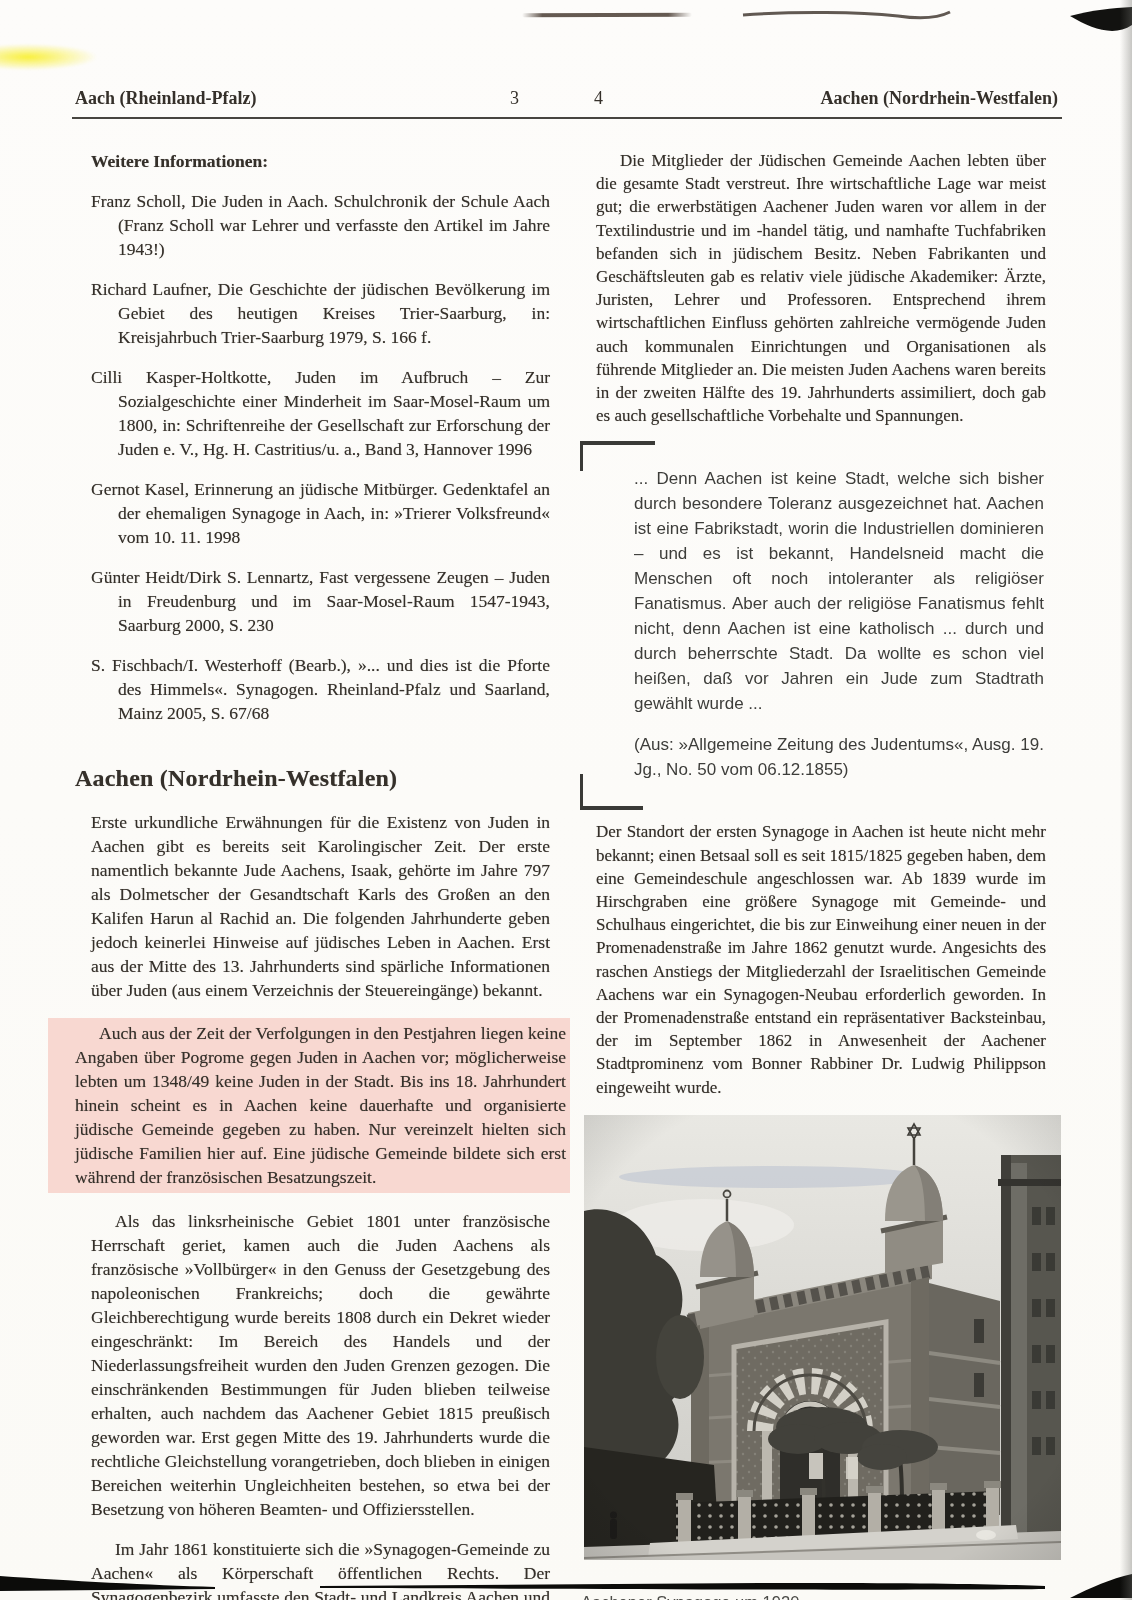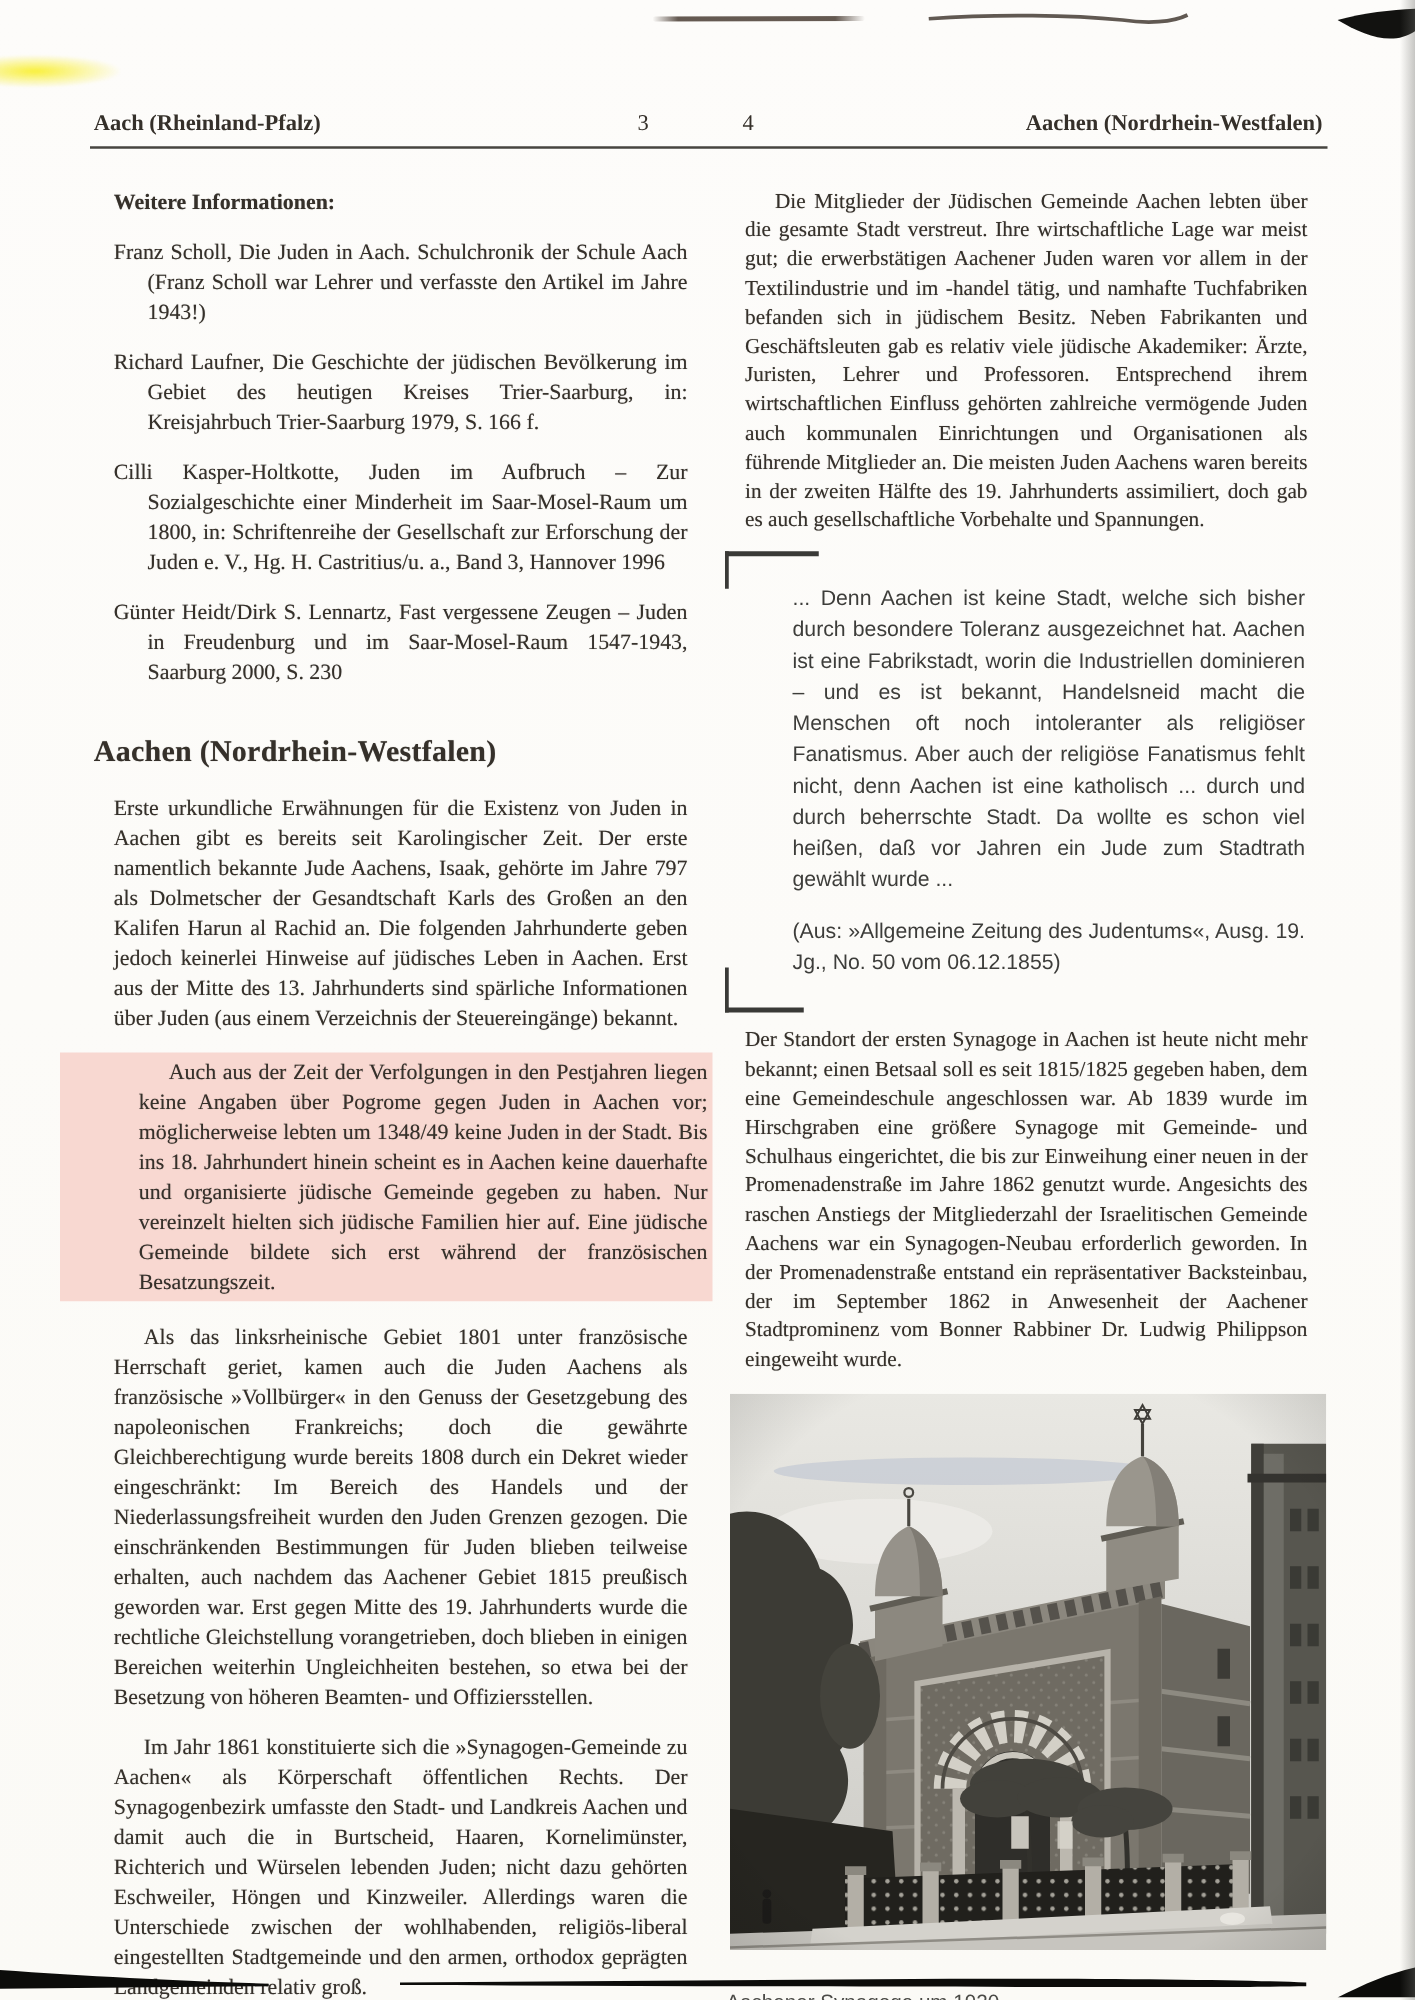--- a/index.html
+++ b/index.html
@@ -25,21 +25,21 @@
   .col-left{left:75px;width:491px;font-size:17.5px;line-height:24px;}
   .col-right{left:580px;width:482px;font-size:17px;line-height:23.2px;}
   p{margin:16px;}
   .indent{text-indent:24px;}
   .bib-head{font-weight:bold;}
   .bib-entry{padding-left:27px;text-indent:-27px;}
   .section-heading{font-size:24px;font-weight:bold;line-height:30px;
     margin-top:38px;margin-bottom:17px;text-align:left;letter-spacing:0.2px;}
   .hl{background:#f8d8d1;display:block;margin-left:-27px;margin-right:-4px;
       padding:3px 4px 4px 27px;text-indent:0;}
-  .hl .inner{display:block;text-indent:24px;margin-left:36px;}
+  .hl .inner{display:block;text-indent:24px;}
   
   .quote{position:relative;font-family:"Liberation Sans", sans-serif;
     font-size:17px;line-height:25px;color:#3d3d3a;
     padding:7px 2px 6px 38px;margin:9px 0 10px 0;text-shadow:none;}
   .quote::before{content:"";position:absolute;left:0;top:-2px;width:72px;height:26px;
     border-top:4px solid #3a3a37;border-left:3px solid #3a3a37;}
   .quote::after{content:"";position:absolute;left:0;bottom:-6px;width:60px;height:32px;
     border-bottom:4px solid #3a3a37;border-left:3px solid #3a3a37;}
   .quote-source{margin-top:1px;}
   
@@ -67,21 +67,23 @@
   <div class="hdr hdr-num3">3</div>
   <div class="hdr hdr-num4">4</div>
   <div class="hdr hdr-right">Aachen (Nordrhein-Westfalen)</div>
   <div class="hdr-rule"></div>
 
   <div class="col col-left">
     <p class="bib-head">Weitere Informationen:</p>
     <p class="bib-entry">Franz Scholl, Die Juden in Aach. Schulchronik der Schule Aach (Franz Scholl war Lehrer und verfasste den Artikel im Jahre 1943!)</p>
     <p class="bib-entry">Richard Laufner, Die Geschichte der jüdischen Bevölkerung im Gebiet des heutigen Kreises Trier-Saarburg, in: Kreisjahrbuch Trier-Saarburg 1979, S. 166 f.</p>
     <p class="bib-entry">Cilli Kasper-Holtkotte, Juden im Aufbruch – Zur Sozialgeschichte einer Minderheit im Saar-Mosel-Raum um 1800, in: Schriftenreihe der Gesellschaft zur Erforschung der Juden e. V., Hg. H. Castritius/u. a., Band 3, Hannover 1996</p>
+    <p class="bib-entry">Gernot Kasel, Erinnerung an jüdische Mitbürger. Gedenktafel an der ehemaligen Synagoge in Aach, in: »Trierer Volksfreund« vom 10. 11. 1998</p>
     <p class="bib-entry">Günter Heidt/Dirk S. Lennartz, Fast vergessene Zeugen – Juden in Freudenburg und im Saar-Mosel-Raum 1547-1943, Saarburg 2000, S. 230</p>
+    <p class="bib-entry">S. Fischbach/I. Westerhoff (Bearb.), »... und dies ist die Pforte des Himmels«. Synagogen. Rheinland-Pfalz und Saarland, Mainz 2005, S. 67/68</p>
 
     <div class="section-heading">Aachen (Nordrhein-Westfalen)</div>
 
     <p>Erste urkundliche Erwähnungen für die Existenz von Juden in Aachen gibt es bereits seit Karolingischer Zeit. Der erste namentlich bekannte Jude Aachens, Isaak, gehörte im Jahre 797 als Dolmetscher der Gesandtschaft Karls des Großen an den Kalifen Harun al Rachid an. Die folgenden Jahrhunderte geben jedoch keinerlei Hinweise auf jüdisches Leben in Aachen. Erst aus der Mitte des 13. Jahrhunderts sind spärliche Informationen über Juden (aus einem Verzeichnis der Steuereingänge) bekannt.</p>
     <span class="hl">
         <span class="inner">Auch aus der Zeit der Verfolgungen in den Pestjahren liegen keine Angaben über Pogrome gegen Juden in Aachen vor; möglicherweise lebten um 1348/49 keine Juden in der Stadt. Bis ins 18. Jahrhundert hinein scheint es in Aachen keine dauerhafte und organisierte jüdische Gemeinde gegeben zu haben. Nur vereinzelt hielten sich jüdische Familien hier auf. Eine jüdische Gemeinde bildete sich erst während der französischen Besatzungszeit.</span>
       </span>
     <p class="indent">Als das linksrheinische Gebiet 1801 unter französische Herrschaft geriet, kamen auch die Juden Aachens als französische »Vollbürger« in den Genuss der Gesetzgebung des napoleonischen Frankreichs; doch die gewährte Gleichberechtigung wurde bereits 1808 durch ein Dekret wieder eingeschränkt: Im Bereich des Handels und der Niederlassungsfreiheit wurden den Juden Grenzen gezogen. Die einschränkenden Bestimmungen für Juden blieben teilweise erhalten, auch nachdem das Aachener Gebiet 1815 preußisch geworden war. Erst gegen Mitte des 19. Jahrhunderts wurde die rechtliche Gleichstellung vorangetrieben, doch blieben in einigen Bereichen weiterhin Ungleichheiten bestehen, so etwa bei der Besetzung von höheren Beamten- und Offiziersstellen.</p>
     <p class="indent">Im Jahr 1861 konstituierte sich die »Synagogen-Gemeinde zu Aachen« als Körperschaft öffentlichen Rechts. Der Synagogenbezirk umfasste den Stadt- und Landkreis Aachen und damit auch die in Burtscheid, Haaren, Kornelimünster, Richterich und Würselen lebenden Juden; nicht dazu gehörten Eschweiler, Höngen und Kinzweiler. Allerdings waren die Unterschiede zwischen der wohlhabenden, religiös-liberal eingestellten Stadtgemeinde und den armen, orthodox geprägten Landgemeinden relativ groß.</p>
   </div>

